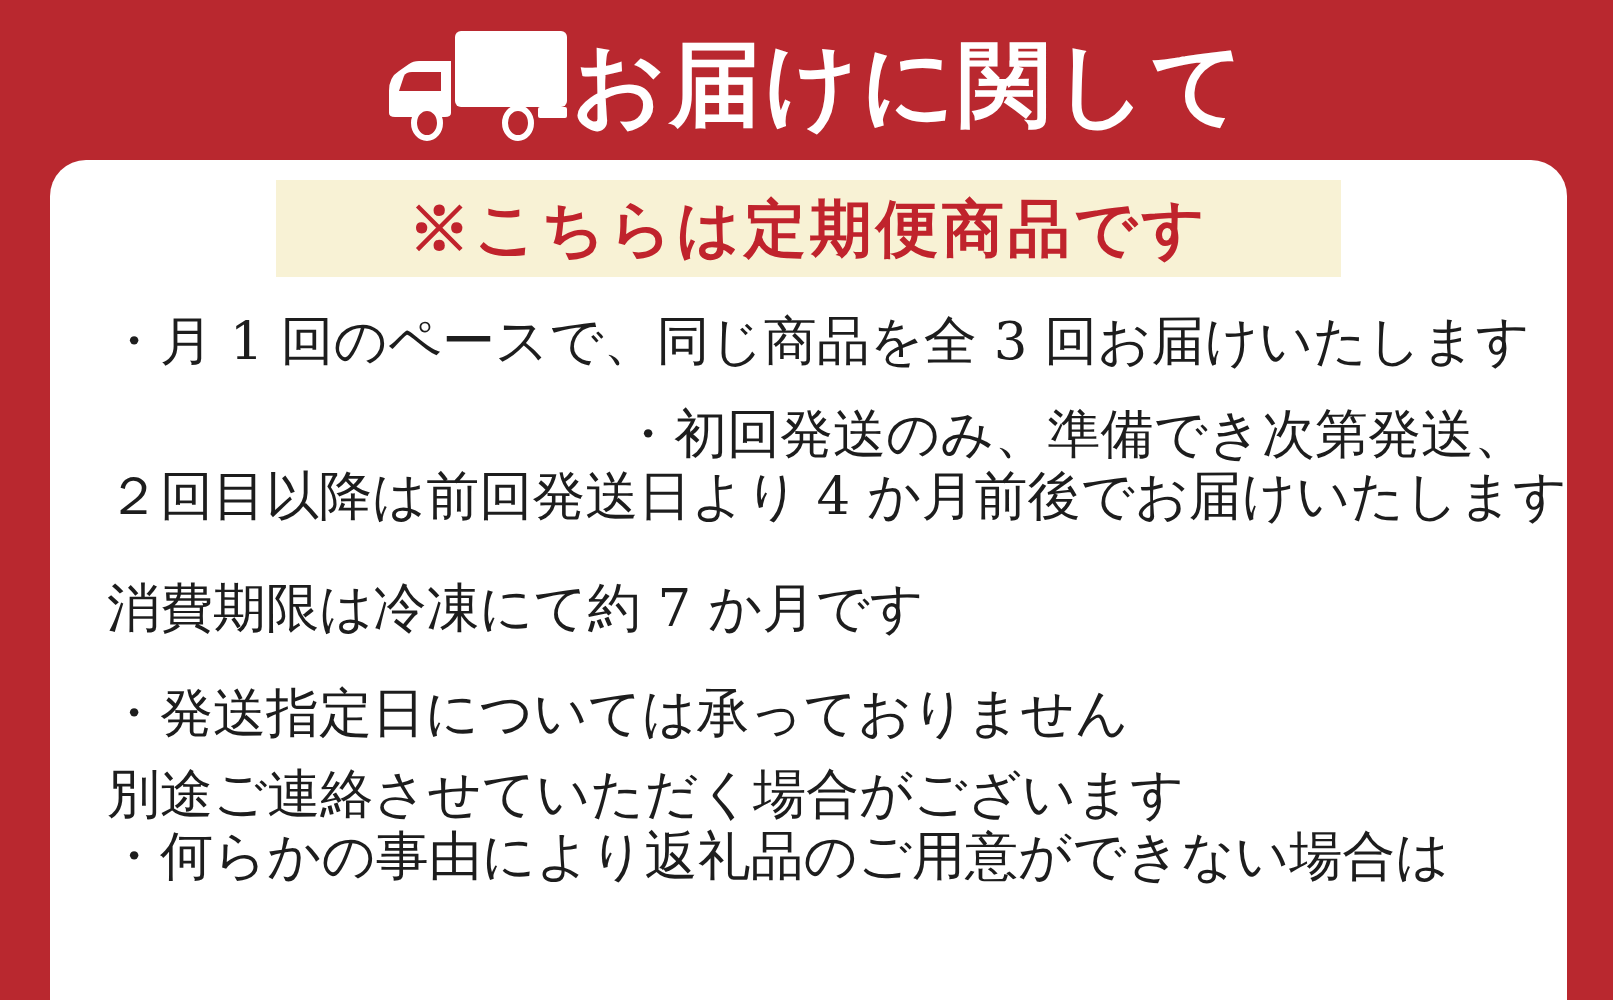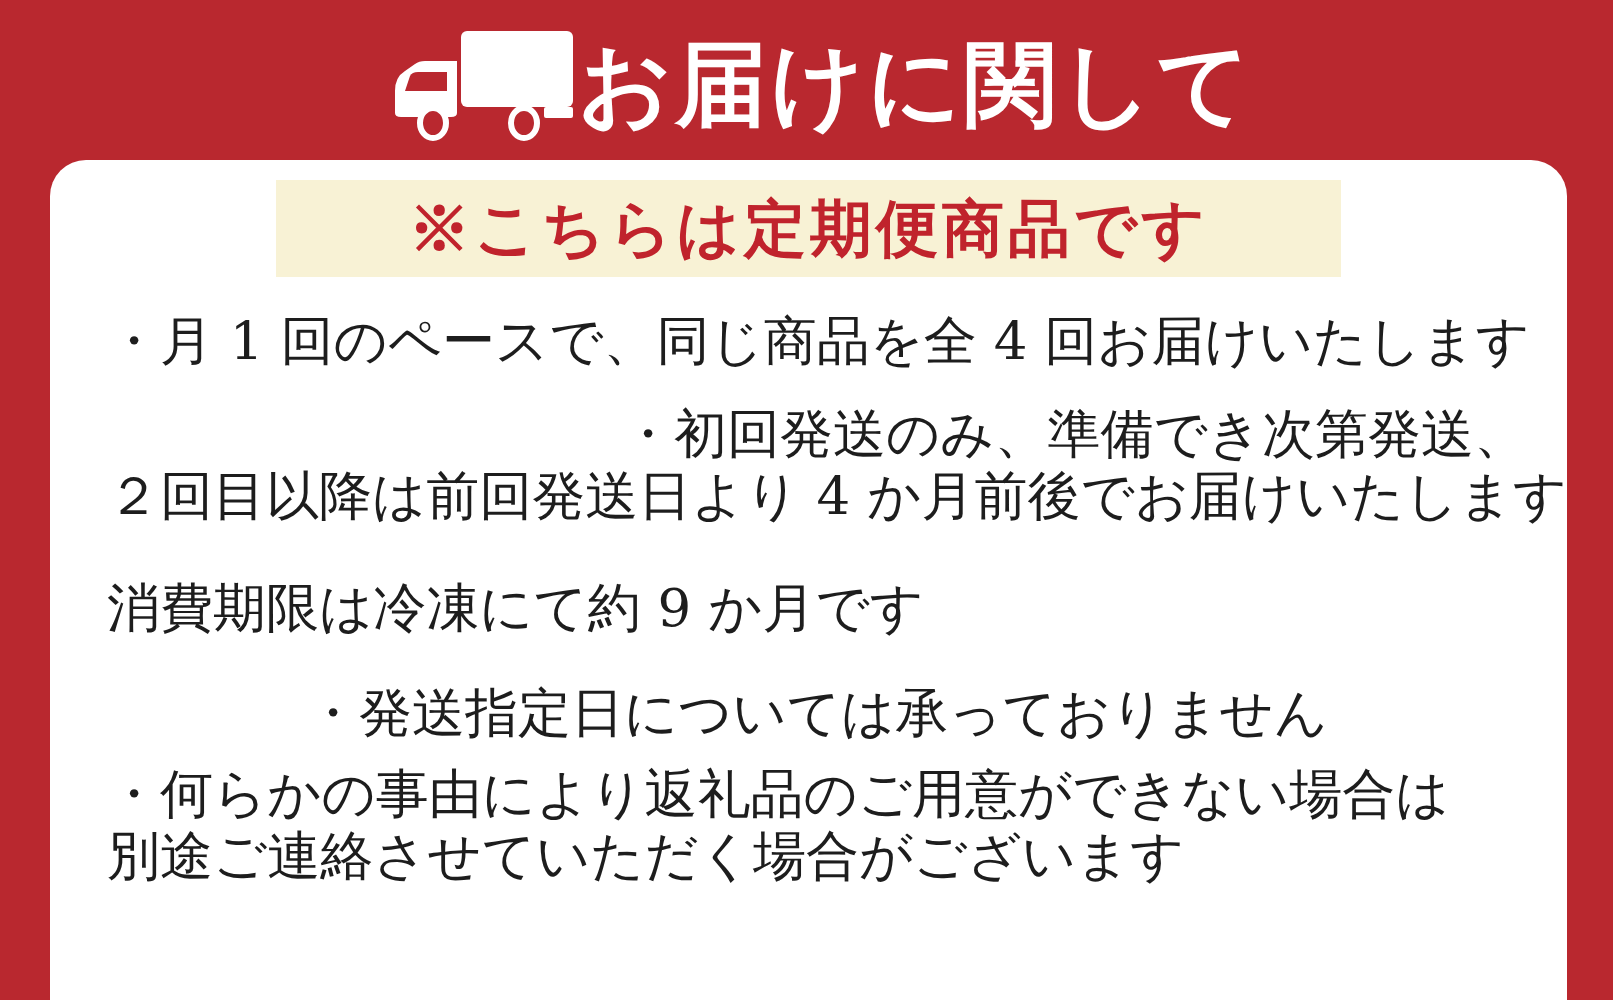--- a/index.html
+++ b/index.html
@@ -16,21 +16,21 @@
     background:var(--bg-red);
     font-family:"DejaVu Serif","Liberation Serif",serif;
   }
   .page{
     position:relative;
     width:1613px;height:1000px;
     background:var(--bg-red);
   }
   
   .hdr{
-    position:absolute;top:0;left:6px;right:0;height:160px;
+    position:absolute;top:0;left:0;right:0;height:160px;
   }
   .truck{
     position:absolute;left:385px;top:28px;
     width:190px;height:117px;
   }
   .hdr-title{
     position:absolute;left:572px;top:28px;height:112px;
     line-height:112px;
     font-size:92px;
     letter-spacing:3px;
@@ -61,21 +61,21 @@
   .notes{
     padding:0 40px 0 57px;
     color:var(--body-text);
     font-size:53px;
     line-height:62px;
   }
   .para{white-space:nowrap;}
   .para.p1{margin-top:33px;}
   .para.p2{margin-top:31px;text-align:right;}
   .para.p3{margin-top:50px;}
-  .para.p4{margin-top:43px;text-align:center;}
+  .para.p4{margin-top:43px;}
   .para.p5{margin-top:19px;}
   .note-line{display:block;}
 </style>
 </head>
 <body>
 
 <div class="page">
 
   <div class="hdr">
     <svg class="truck" viewBox="0 0 190 115" aria-hidden="true">
@@ -95,32 +95,32 @@
   </div>
 
   <div class="card">
 
     <div class="banner">
       <span class="banner-text">※こちらは定期便商品です</span>
     </div>
 
     <div class="notes">
       <div class="para p1">
-        <span class="note-line">・月 1 回のペースで、同じ商品を全 4 回お届けいたします</span>
+        <span class="note-line">・月 1 回のペースで、同じ商品を全 3 回お届けいたします</span>
       </div>
       <div class="para p2">
         <span class="note-line">・初回発送のみ、準備でき次第発送、</span>
         <span class="note-line">２回目以降は前回発送日より 4 か月前後でお届けいたします</span>
       </div>
       <div class="para p3">
-        <span class="note-line">消費期限は冷凍にて約 9 か月です</span>
+        <span class="note-line">消費期限は冷凍にて約 7 か月です</span>
       </div>
       <div class="para p4">
         <span class="note-line">・発送指定日については承っておりません</span>
       </div>
       <div class="para p5">
+        <span class="note-line">別途ご連絡させていただく場合がございます</span>
         <span class="note-line">・何らかの事由により返礼品のご用意ができない場合は</span>
-        <span class="note-line">別途ご連絡させていただく場合がございます</span>
       </div>
     </div>
 
   </div>
 </div>
 
 </body></html>

